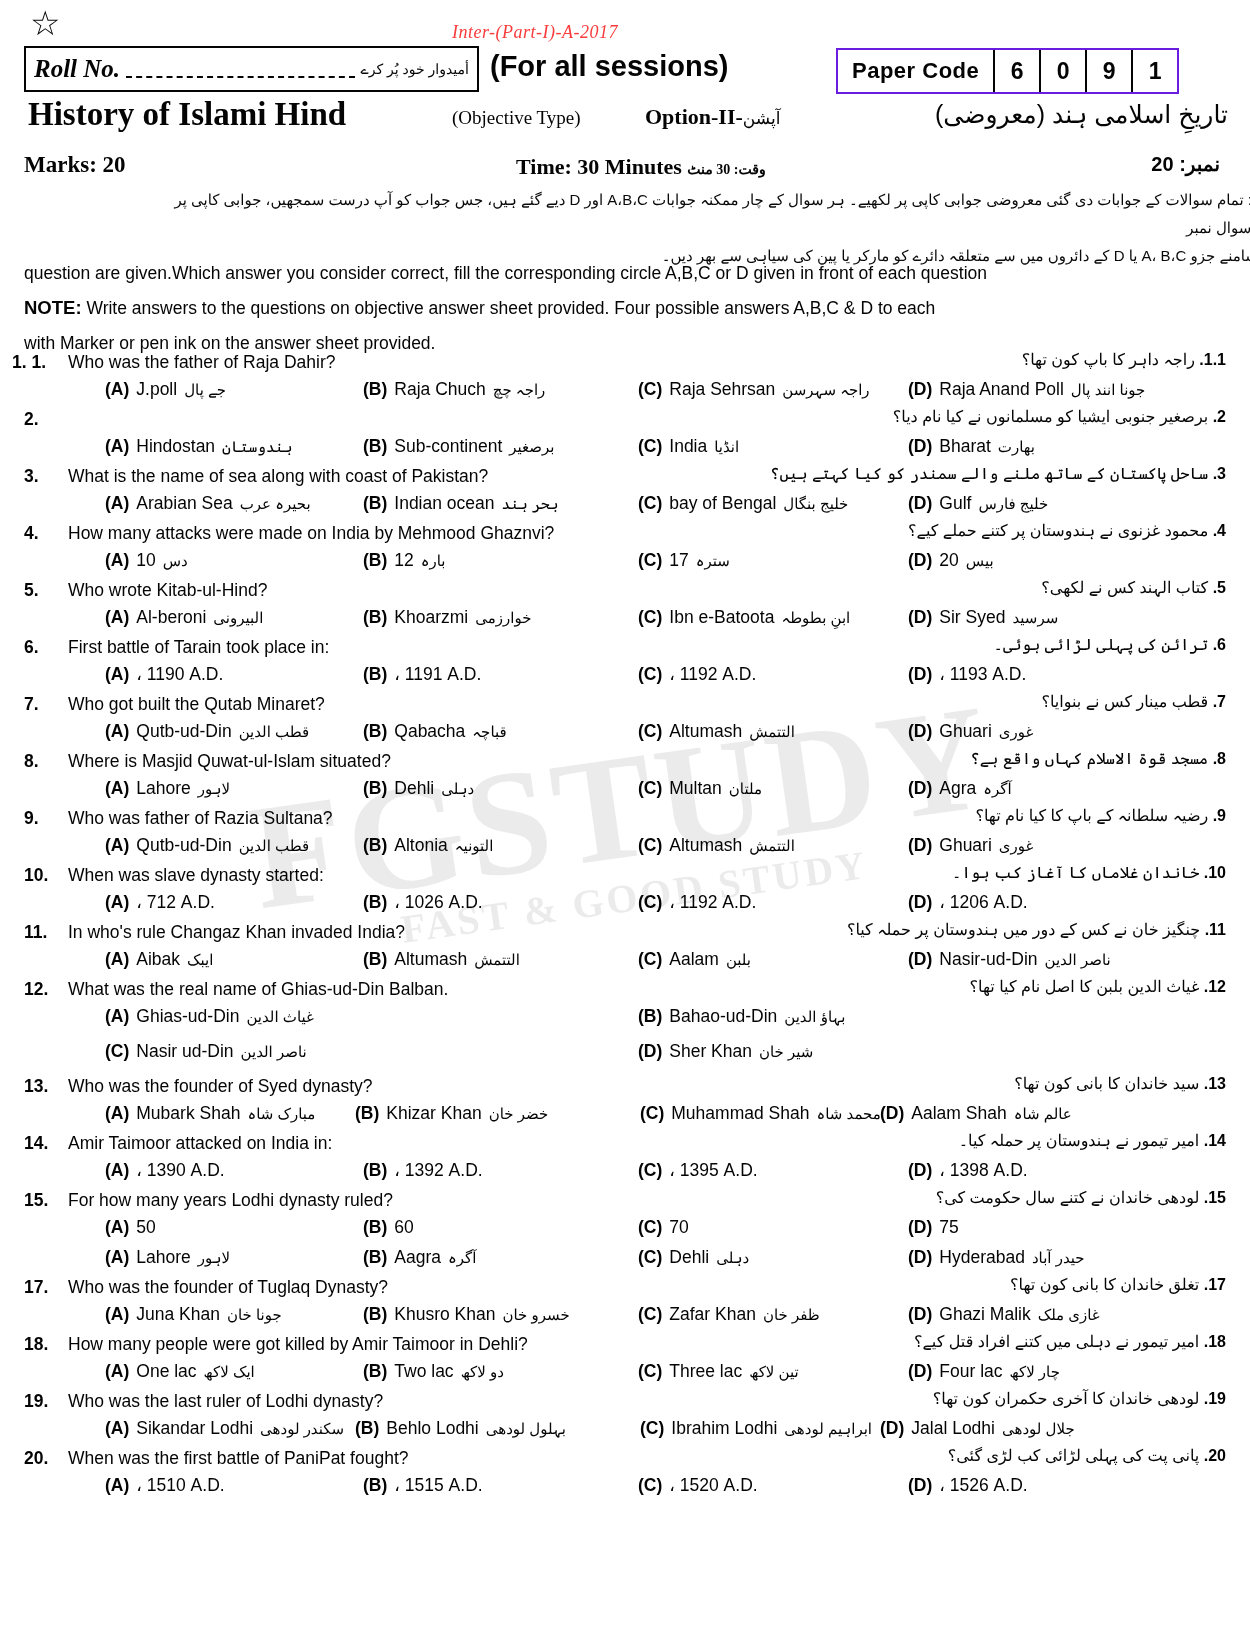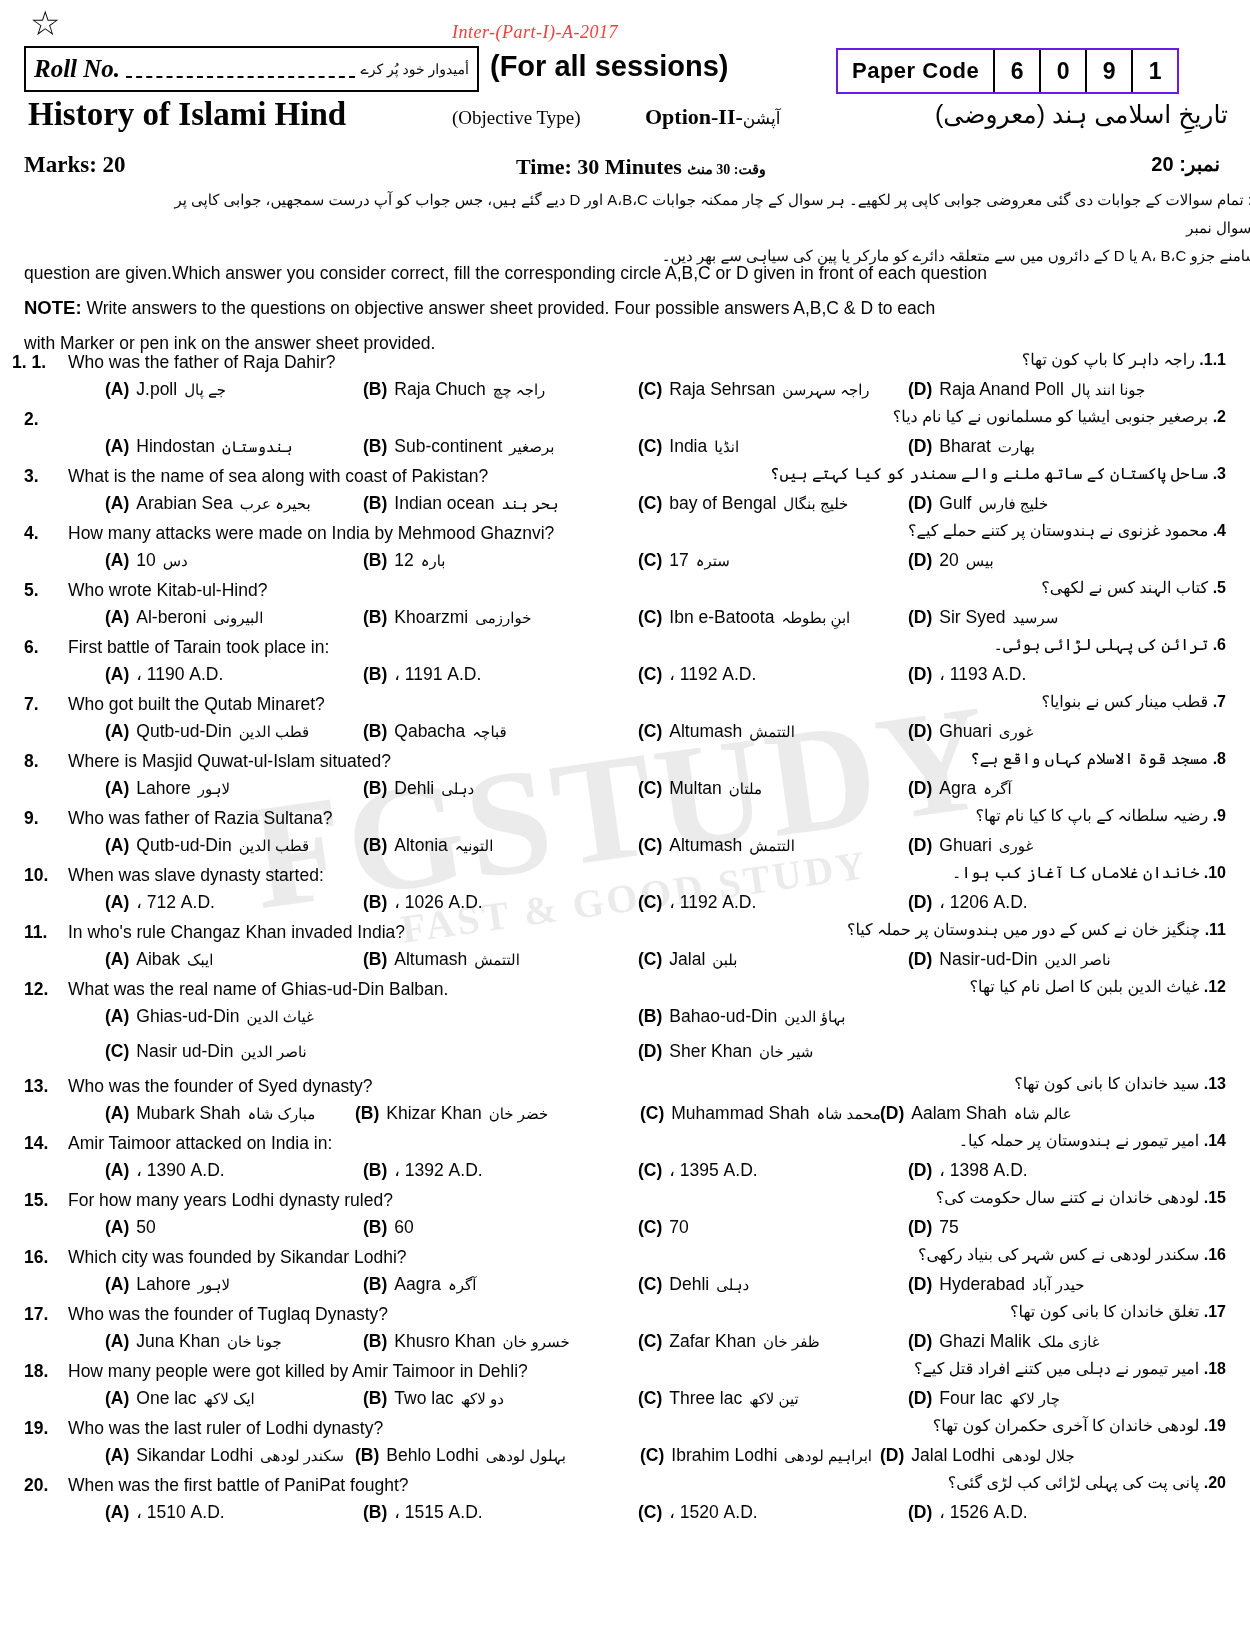--- a/index.html
+++ b/index.html
@@ -555,21 +555,21 @@
               <span>Aibak</span>
               <span class="ur">ایبک</span>
             </div>
             <div class="opt b">
               <span class="lt">(B)</span>
               <span>Altumash</span>
               <span class="ur">التتمش</span>
             </div>
             <div class="opt c">
               <span class="lt">(C)</span>
-              <span>Jalal</span>
+              <span>Aalam</span>
               <span class="ur">بلبن</span>
             </div>
             <div class="opt d">
               <span class="lt">(D)</span>
               <span>Nasir-ud-Din</span>
               <span class="ur">ناصر الدین</span>
             </div>
           </div>
         </div>
         <div class="q">
@@ -676,25 +676,20 @@
               <span class="lt">(C)</span>
               <span>70</span>
             </div>
             <div class="opt d">
               <span class="lt">(D)</span>
               <span>75</span>
             </div>
           </div>
         </div>
         <div class="q">
-          <div class="q-head">
-            <div class="q-num">16.</div>
-            <div class="q-text">Which city was founded by Sikandar Lodhi?</div>
-            <div class="q-ur"><b>16. </b><span>سکندر لودھی نے کس شہر کی بنیاد رکھی؟</span></div>
-          </div>
           <div class="opts">
             <div class="opt a">
               <span class="lt">(A)</span>
               <span>Lahore</span>
               <span class="ur">لاہور</span>
             </div>
             <div class="opt b">
               <span class="lt">(B)</span>
               <span>Aagra</span>
               <span class="ur">آگرہ</span>

